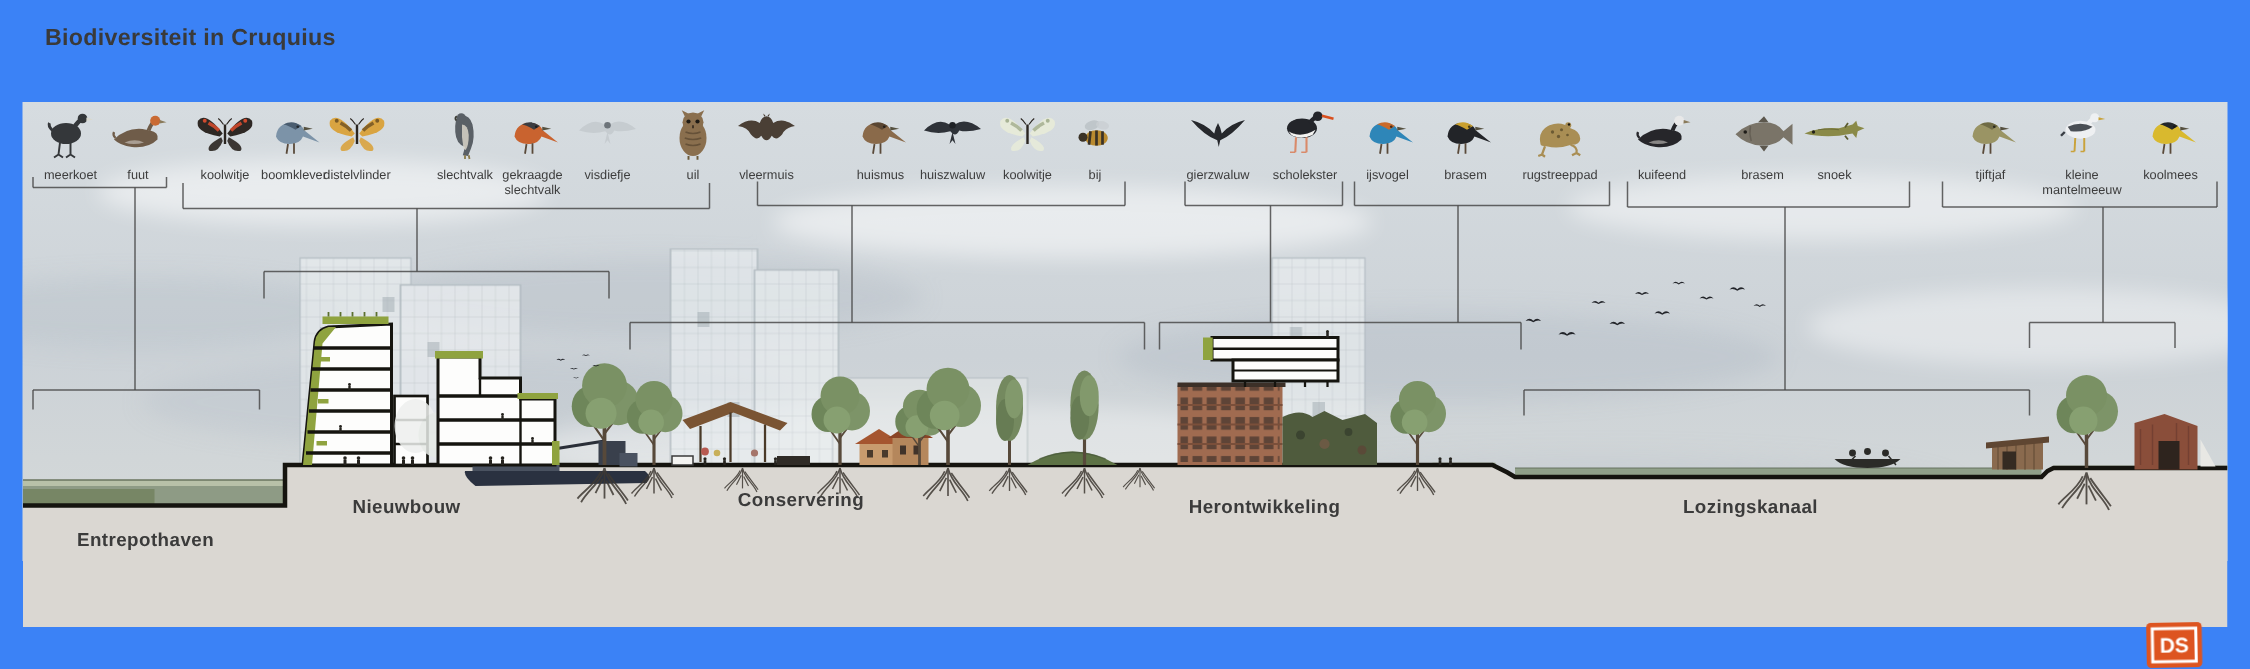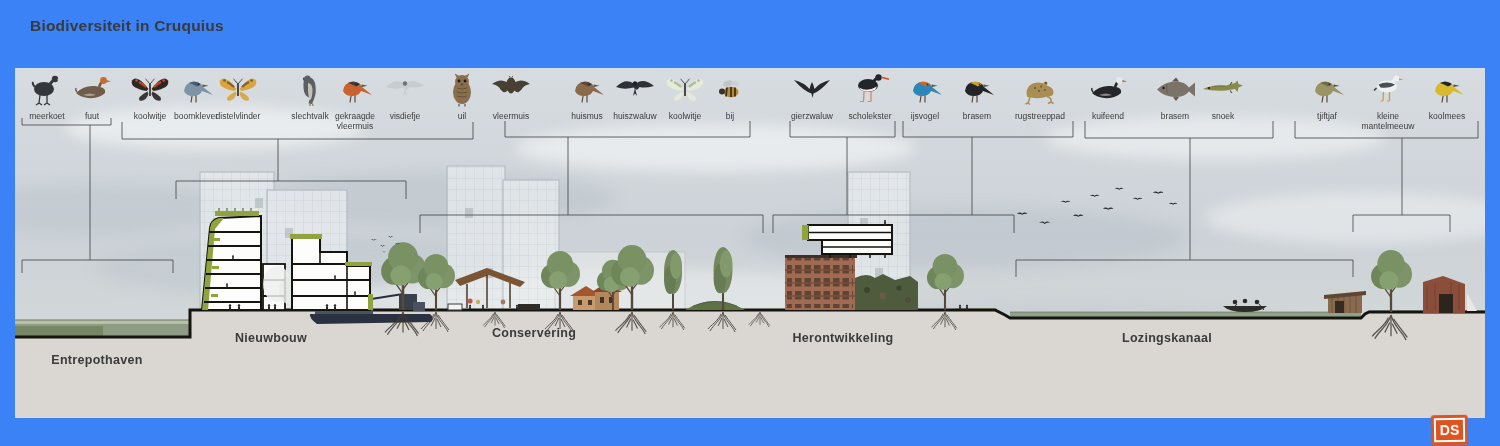--- a/index.html
+++ b/index.html
@@ -459,21 +459,21 @@
         <div class="sp" style="left: 340px;">
           <div class="sp-ic">
             <svg viewBox="0 0 46 40" width="46" height="40" xmlns="http://www.w3.org/2000/svg">
               <path d="M11,21 Q12,12 21,12 Q28,12 30,17 L40,25 L29,21 Q27,26 20,26 Q13,26 11,21 Z" fill="#c9632f"></path>
               <path d="M16,13 Q22,9.5 28,14 L24,16.5 Q19,13.5 16,13 Z" fill="#3c3c40"></path>
               <path d="M29.5,14.5 L35.5,15.8 L29.5,17 Z" fill="#55503f"></path>
               <path d="M19,26 L18,32.5 M23,25.5 L23,32.5" stroke="#5a4a3a" stroke-width="1.2" fill="none"></path>
               <circle cx="25.5" cy="14.5" r=".9" fill="#111" opacity=".7"></circle>
             </svg>
           </div>
-          <div class="sp-lb">gekraagde vleermuis</div>
+          <div class="sp-lb">gekraagde slechtvalk</div>
         </div>
         <div class="sp" style="left: 390px;">
           <div class="sp-ic">
             <svg viewBox="0 0 46 40" width="46" height="40" xmlns="http://www.w3.org/2000/svg">
               <path d="M4,17 Q13,8 21,13 Q22.5,10.5 24.5,13 Q32,8 42,16 Q33,18.5 27.5,17 Q25,22 21.5,17.5 Q13,20 4,17 Z" fill="#c6ccd0"></path>
               <circle cx="23" cy="13.5" r="2.2" fill="#6d747a"></circle>
               <path d="M23,18 L21,26 L23,23.5 L25,26 Z" fill="#c6ccd0"></path>
             </svg>
           </div>
           <div class="sp-lb">visdiefje</div>

